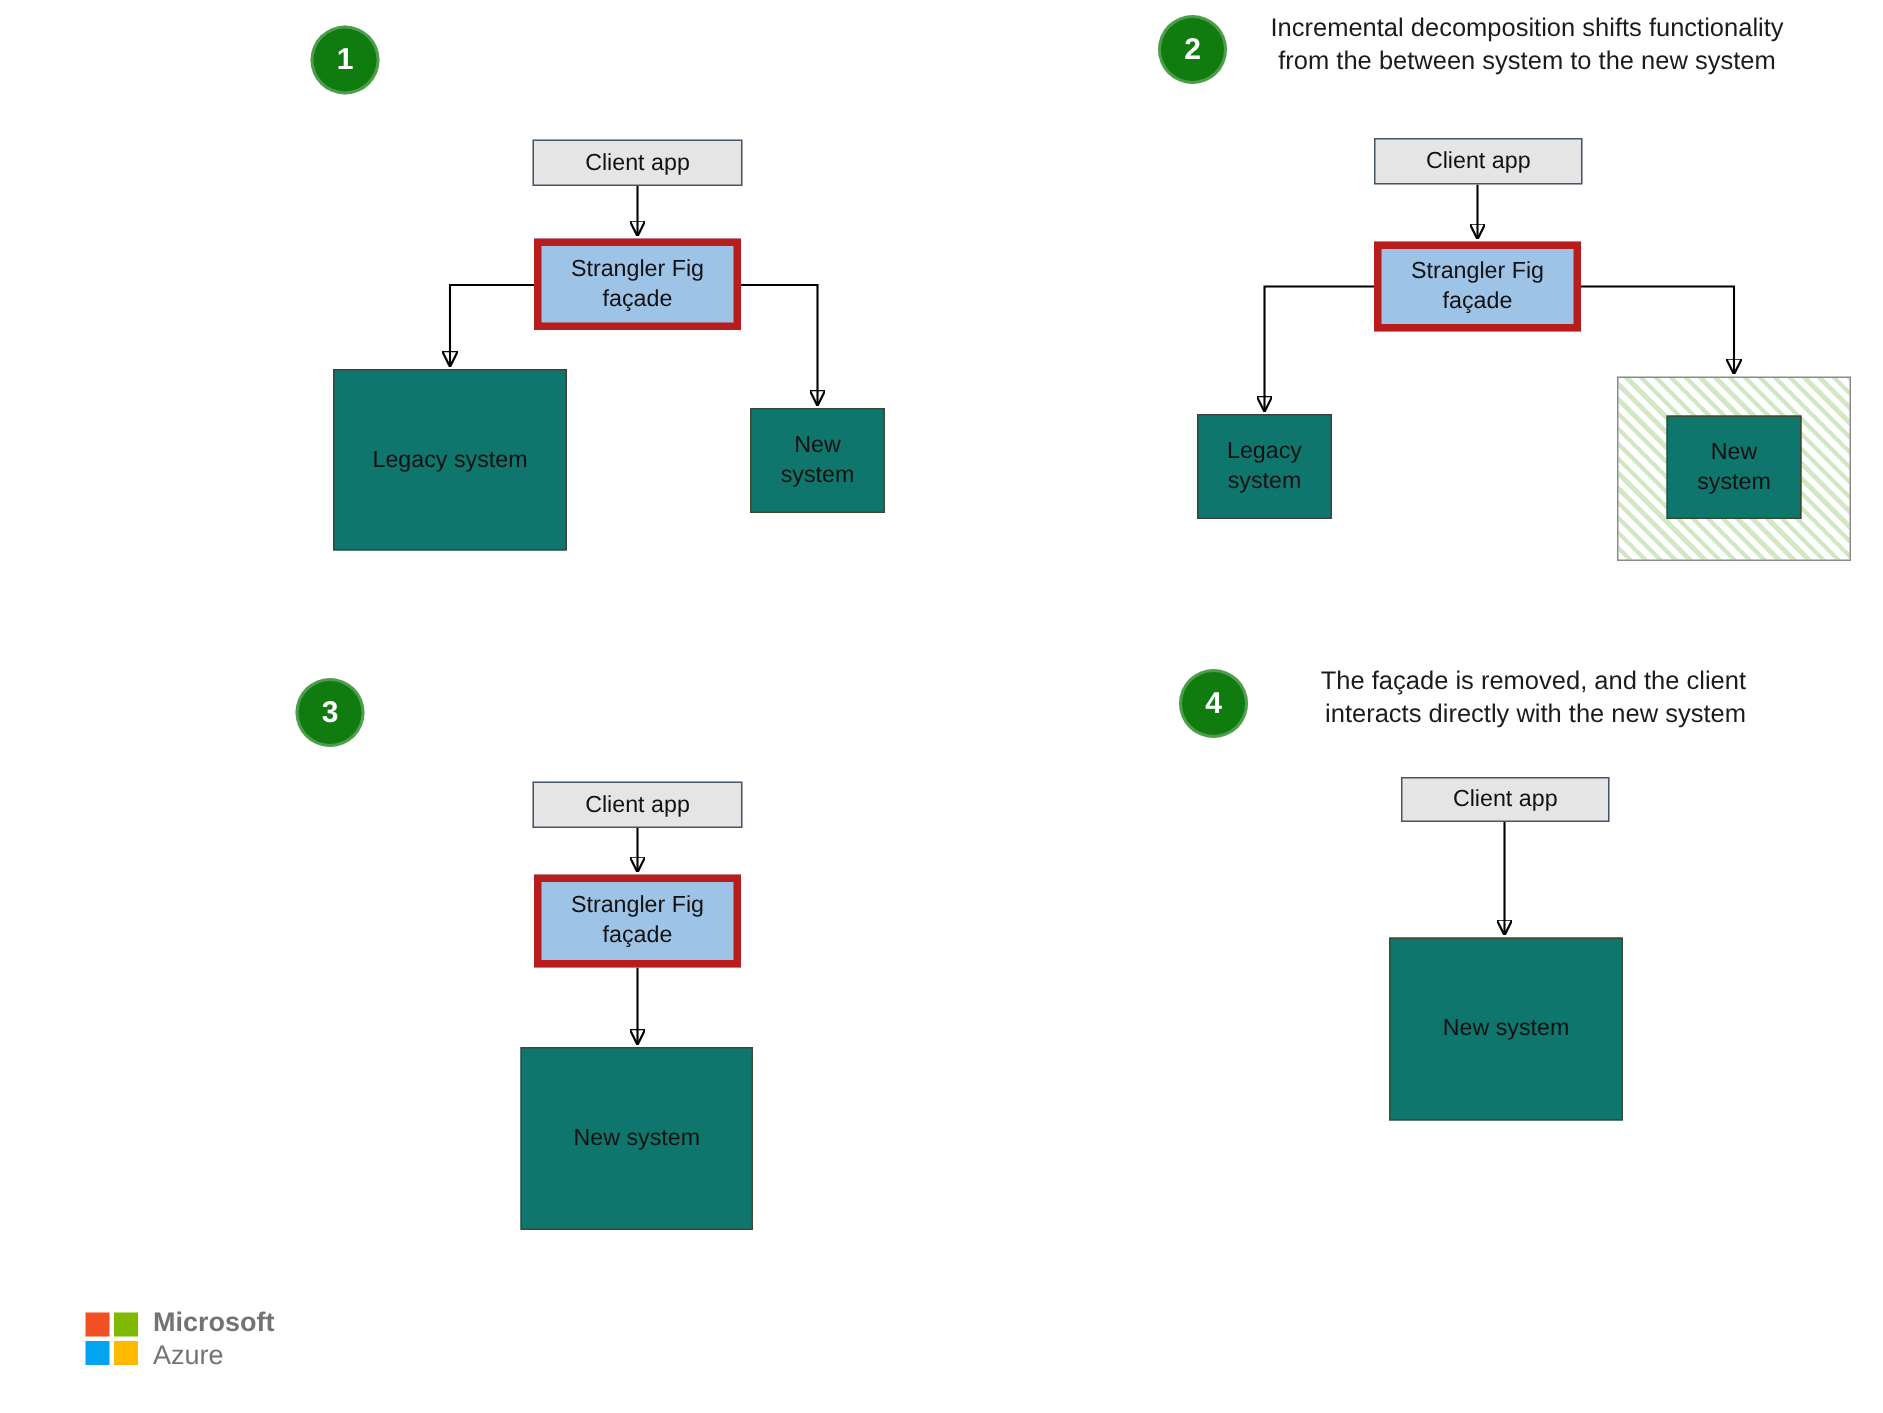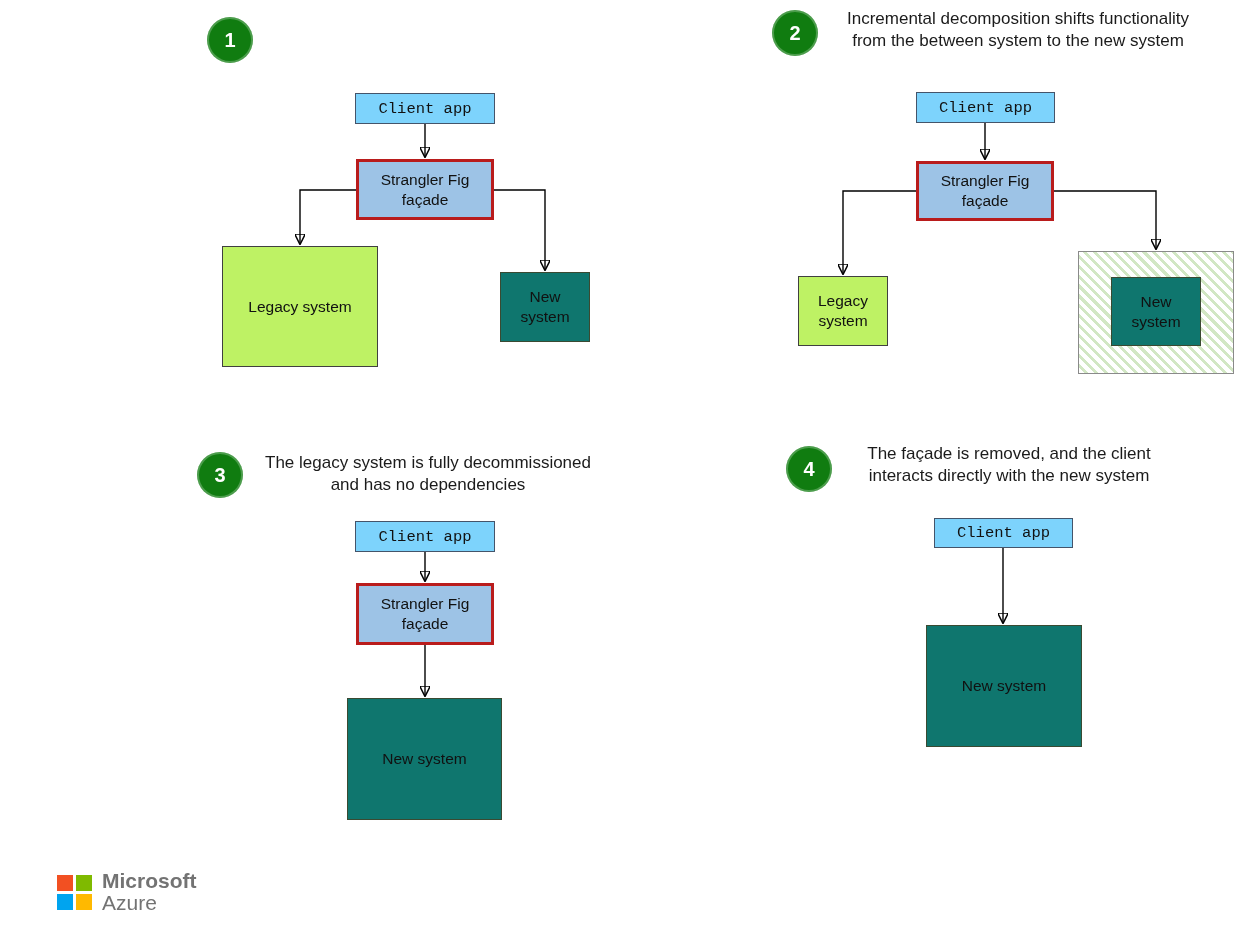--- a/index.html
+++ b/index.html
@@ -13,44 +13,44 @@
   .badge{
     position:absolute;width:46px;height:46px;border-radius:50%;
     background:#107C10;color:#ffffff;font-size:20px;font-weight:bold;
     display:flex;align-items:center;justify-content:center;
     box-shadow:inset 0 0 0 2px rgba(255,255,255,.25);
   }
   .caption{
     position:absolute;font-size:17px;line-height:22px;color:#1b1b1b;
   }
   .caption.center{text-align:center;}
-  .caption.left{text-align:center;}
+  .caption.left{text-align:right;}
 
   .node{
     position:absolute;box-sizing:border-box;
     display:flex;align-items:center;justify-content:center;text-align:center;
     font-size:15.5px;line-height:20px;color:#111111;padding:2px;
   }
-  .client{background:#7dd3fc;border:1px solid #44546A;font-family:Liberation Mono, monospace;}
-  .facade{background:#9DC3E6;border:3px solid #b91c1c;}
-  .legacy{background:#bef264;border:1px solid #404040;}
+  .client{background:#e5e5e5;border:1px solid #44546A;}
+  .facade{background:#9DC3E6;border:5px solid #b91c1c;}
+  .legacy{background:#0f766e;border:1px solid #404040;}
   .newsys{background:#0f766e;border:1px solid #3A4A32;}
   .hatch{
     background:repeating-linear-gradient(45deg,#ffffff 0 4px,#D2E7C4 4px 7px);
     border:1px solid #8A8A8A;
   }
 
   .ms-logo{position:absolute;left:57px;top:870px;display:flex;align-items:center;}
   .ms-squares{display:grid;grid-template-columns:16px 16px;grid-template-rows:16px 16px;gap:3px;}
   .sq{width:16px;height:16px;}
   .sq-red{background:#F25022;}
   .sq-green{background:#7FBA00;}
   .sq-blue{background:#00A4EF;}
   .sq-yellow{background:#FFB900;}
-  .ms-text{margin-left:10px;color:#737373;font-size:21px;line-height:22px;}
+  .ms-text{margin-left:10px;color:#737373;font-size:18px;line-height:22px;}
   .ms-text .l1{font-weight:600;}
   .ms-text .l2{font-weight:400;}
 </style>
 </head>
 <body>
 
 <div class="canvas">
 
   <svg class="overlay" width="1255" height="942" viewBox="0 0 1255 942">
     <defs>
@@ -83,21 +83,20 @@
   <div class="badge" style="left:772px;top:10px;">2</div>
   <div class="caption center" style="left:828px;top:8px;width:380px;">Incremental decomposition shifts functionality from the between system to the new system</div>
 
   <div class="node client" style="left:916px;top:92px;width:139px;height:31px;">Client app</div>
   <div class="node facade" style="left:916px;top:161px;width:138px;height:60px;">Strangler Fig façade</div>
   <div class="node legacy" style="left:798px;top:276px;width:90px;height:70px;">Legacy system</div>
   <div class="node hatch" style="left:1078px;top:251px;width:156px;height:123px;"></div>
   <div class="node newsys" style="left:1111px;top:277px;width:90px;height:69px;">New system</div>
 
   <div class="badge" style="left:197px;top:452px;">3</div>
-  <div class="caption center" style="left:253px;top:452px;width:350px;">The legacy system is fully decommissioned and has no dependencies</div>
 
   <div class="node client" style="left:355px;top:521px;width:140px;height:31px;">Client app</div>
   <div class="node facade" style="left:356px;top:583px;width:138px;height:62px;">Strangler Fig façade</div>
   <div class="node newsys" style="left:347px;top:698px;width:155px;height:122px;">New system</div>
 
   <div class="badge" style="left:786px;top:446px;">4</div>
   <div class="caption left" style="left:854px;top:443px;width:310px;">The façade is removed, and the client interacts directly with the new system</div>
 
   <div class="node client" style="left:934px;top:518px;width:139px;height:30px;">Client app</div>
   <div class="node newsys" style="left:926px;top:625px;width:156px;height:122px;">New system</div>

